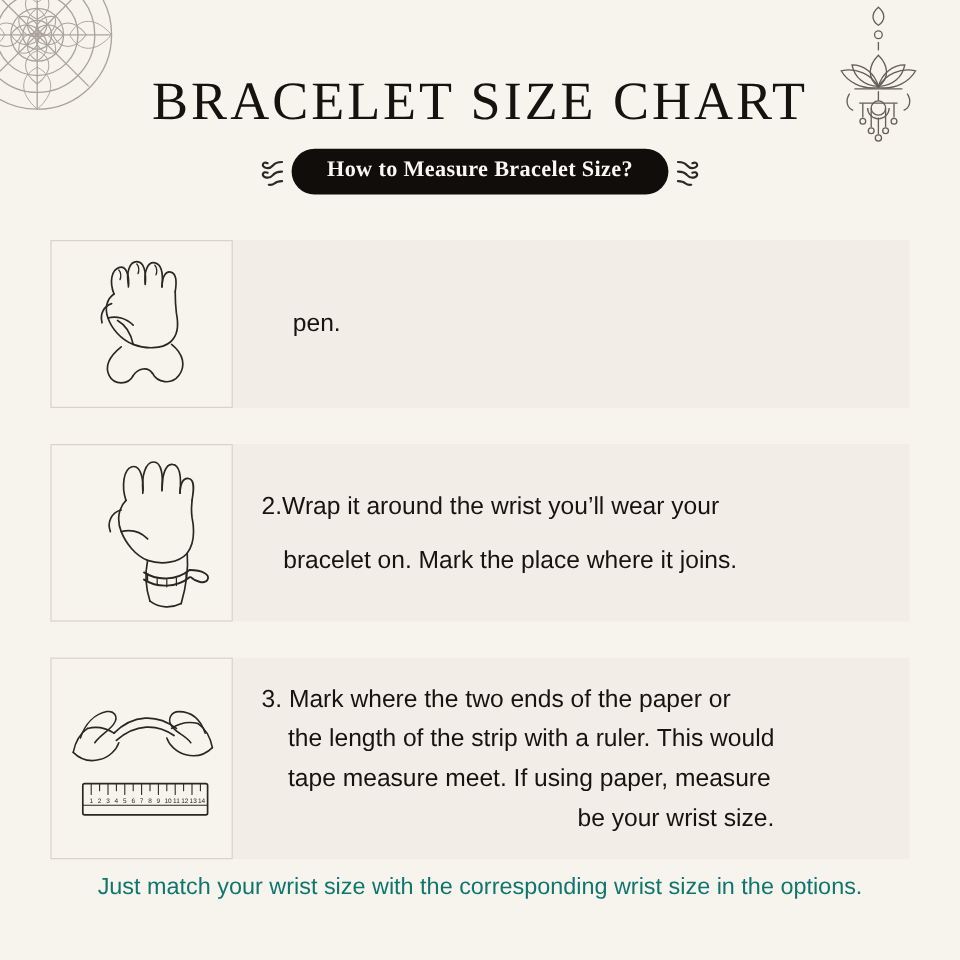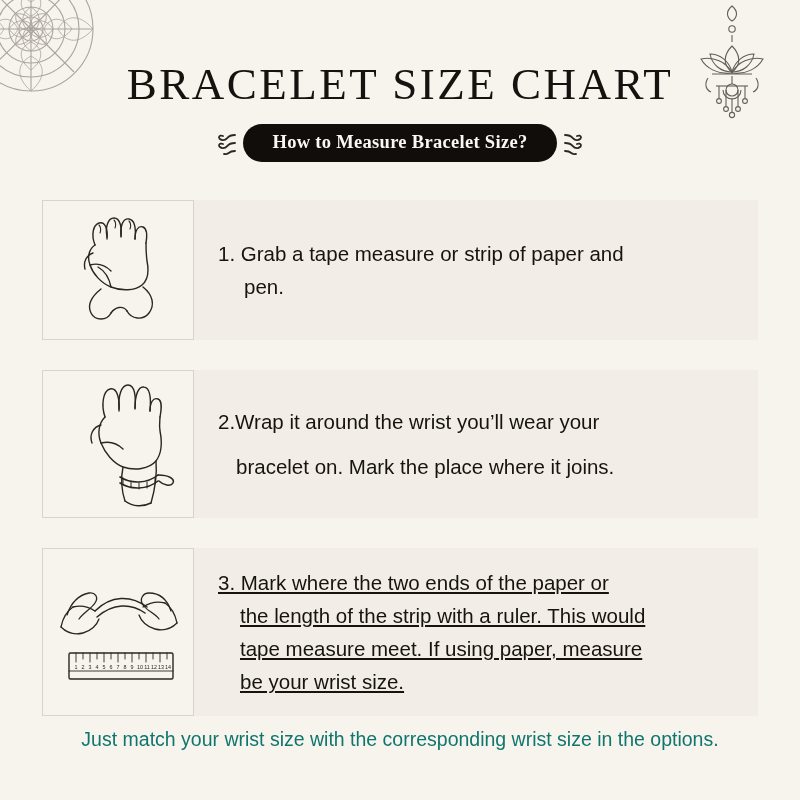--- a/index.html
+++ b/index.html
@@ -96,21 +96,21 @@
     flex: 1 1 auto;
     padding: 0 26px 0 24px;
     color: #17140f;
     font-size: 20.5px;
     line-height: 1.62;
     display: flex;
     align-items: center;
     min-height: 140px;
   }
   .step-2 .step-text { min-height: 148px; }
-  .step-3 .step-text { min-height: 168px; text-decoration: underline; }
+  .step-3 .step-text { min-height: 168px; }
   .step-text span { display: block; }
 
   
   .footer {
     position: absolute;
     left: 0; right: 0; top: 728px;
     text-align: center;
     font-size: 19.5px;
     color: #0f766e;
   }
@@ -250,21 +250,20 @@
             <path d="M68 112 C72 106 80 104 84 110"></path>
 
             <path d="M56 24 C58 26 58 30 57 32" stroke-width="1.1"></path>
             <path d="M71 19 C73 21 73 25 72 27" stroke-width="1.1"></path>
             <path d="M86 20 C88 22 88 26 87 28" stroke-width="1.1"></path>
           </g>
         </svg>
       </div>
       <div class="step-text">
         <span>
-          <span>1. Grab a tape measure or strip of paper and</span>
           <span style="padding-left:26px;">pen.</span>
         </span>
       </div>
     </div>
 
     <div class="step step-2">
       <div class="thumb">
         <svg viewBox="0 0 152 148" width="152" height="148">
           <g fill="none" stroke="#2a2620" stroke-width="1.4" stroke-linecap="round">
 
@@ -354,21 +353,21 @@
             <text x="118" y="120">13</text>
               <text x="125" y="120">14</text>
           </g>
         </svg>
       </div>
       <div class="step-text">
         <span>
           <span>3. Mark where the two ends of the paper or</span>
           <span style="padding-left:22px;">the length of the strip with a ruler. This would</span>
           <span style="padding-left:22px;">tape measure meet. If using paper, measure</span>
-          <span style="padding-left:22px;">be your wrist size.</span>
+          <span style="padding-left:22px;text-align:right;">be your wrist size.</span>
         </span>
       </div>
     </div>
 
   </div>
 
   <div class="footer">Just match your wrist size with the corresponding wrist size in the options.</div>
 
 </div>
 

